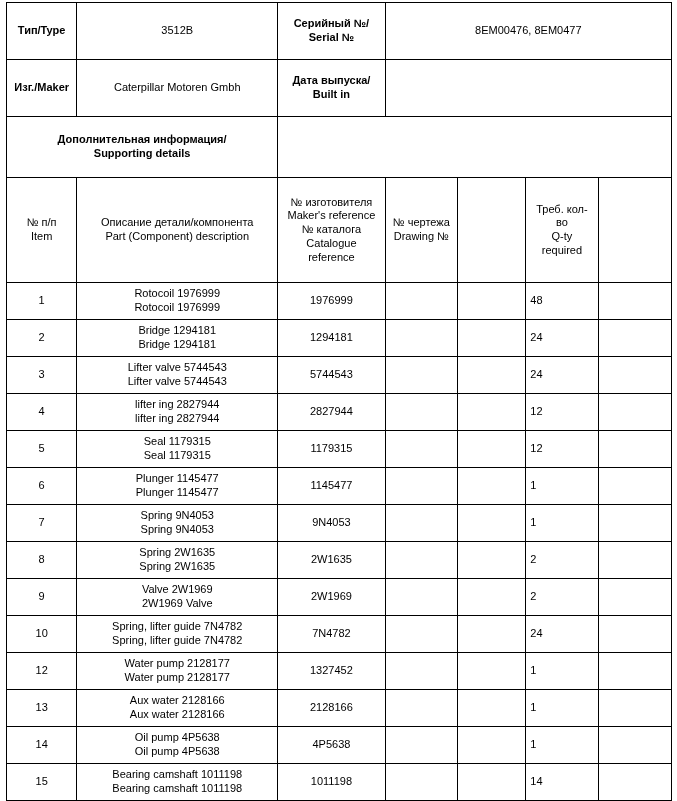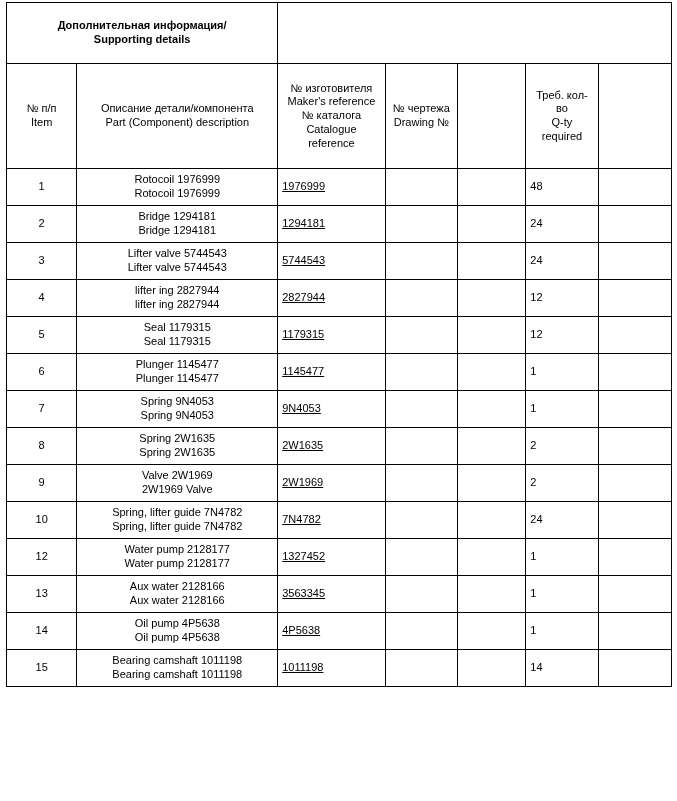--- a/index.html
+++ b/index.html
@@ -62,39 +62,53 @@
   }
 
   .desc {
     font-size: 10.5px;
     line-height: 1.35;
     white-space: pre-line;
     text-align: center;
     padding-left: 6px;
   }
   .item-no { text-align: center; font-size: 11px; }
-  .maker-ref { text-align: left; font-size: 11px; text-decoration: underline; }
+  .maker-ref { text-align: center; font-size: 11px; }
   .qty { text-align: left; font-size: 11px; }
   .blank { }
 </style>
 </head>
 <body>
 
 <div class="sheet">
   <table class="doc">
     <colgroup>
       <col class="c1">
         <col class="c2">
         <col class="c3">
         <col class="c4">
         <col class="c5">
         <col class="c6">
         <col class="c7">
     </colgroup>
     <tbody>
+      <tr class="row-type">
+        <td class="lbl center">Тип/Type</td>
+        <td class="val center">3512B</td>
+        <td class="lbl center cell-multiline">Серийный №/
+Serial №</td>
+        <td class="val center" colspan="4">8EM00476, 8EM0477</td>
+      </tr>
+      <tr class="row-maker">
+        <td class="lbl center">Изг./Maker</td>
+        <td class="val center">Caterpillar Motoren Gmbh</td>
+        <td class="lbl center cell-multiline">Дата выпуска/
+Built in</td>
+        <td class="val center blank" colspan="4"></td>
+      </tr>
       <tr class="row-support">
         <td class="lbl center cell-multiline" colspan="2">Дополнительная информация/
 Supporting details</td>
         <td class="val blank" colspan="5"></td>
       </tr>
       <tr class="row-colhdr">
         <td class="col-head">№ п/п
 Item</td>
         <td class="col-head">Описание детали/компонента
 Part (Component) description</td>
@@ -217,21 +231,21 @@
         <td class="maker-ref">1327452</td>
         <td class="blank"></td>
         <td class="blank"></td>
         <td class="qty">1</td>
         <td class="blank"></td>
       </tr>
       <tr class="row-item">
         <td class="item-no">13</td>
         <td class="desc">Aux water 2128166
 Aux water 2128166</td>
-        <td class="maker-ref">3563345</td>
+        <td class="maker-ref">2128166</td>
         <td class="blank"></td>
         <td class="blank"></td>
         <td class="qty">1</td>
         <td class="blank"></td>
       </tr>
       <tr class="row-item">
         <td class="item-no">14</td>
         <td class="desc">Oil pump 4P5638
 Oil pump 4P5638</td>
         <td class="maker-ref">4P5638</td>

